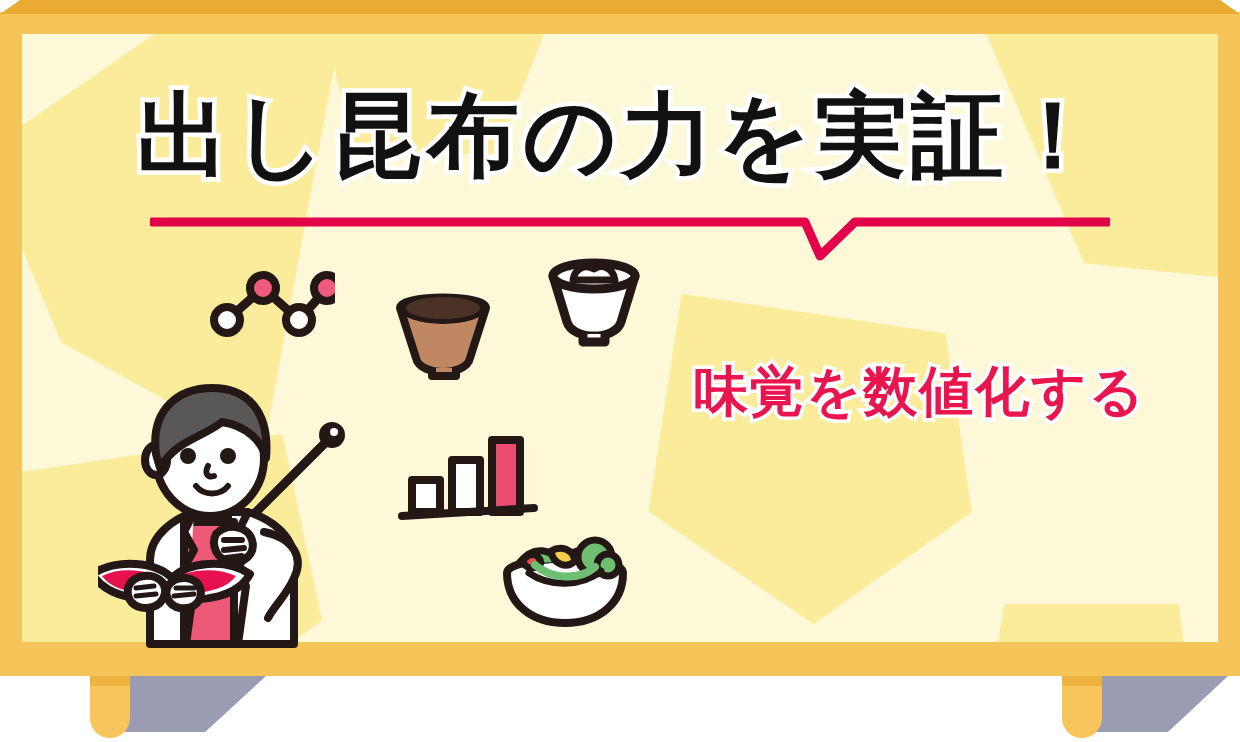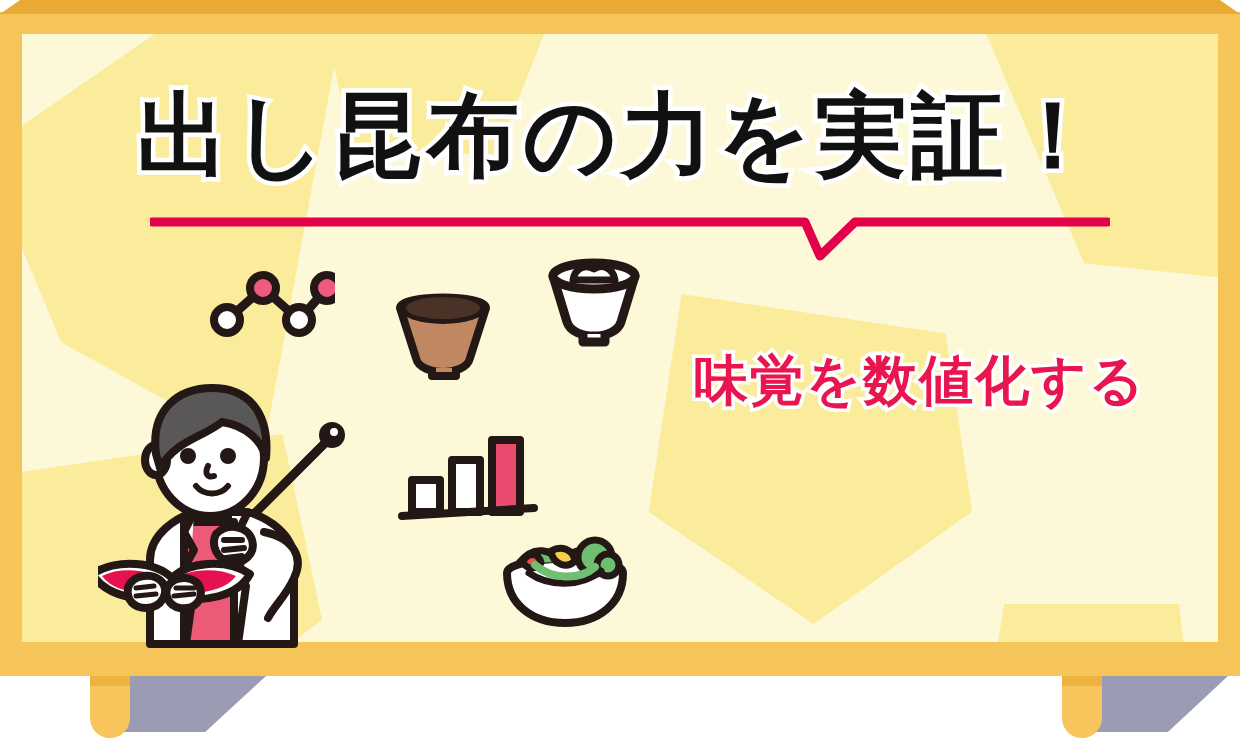--- a/index.html
+++ b/index.html
@@ -140,21 +140,21 @@
   .underline-wrap {
     position: absolute;
     left: 150px; top: 214px;
     width: 960px; height: 60px;
   }
   .underline-wrap svg { display: block; }
 
   
   .subtitle {
     position: absolute;
-    left: 640px; top: 340px;
+    left: 640px; top: 351px;
     width: 560px;
     text-align: center;
     font-family: "DejaVu Sans", sans-serif;
     font-size: 54px;
     font-weight: 700;
     color: #e8154e;
     line-height: 1.5;
     letter-spacing: 2px;
     white-space: nowrap;
     -webkit-text-stroke: 7px #ffffff;

